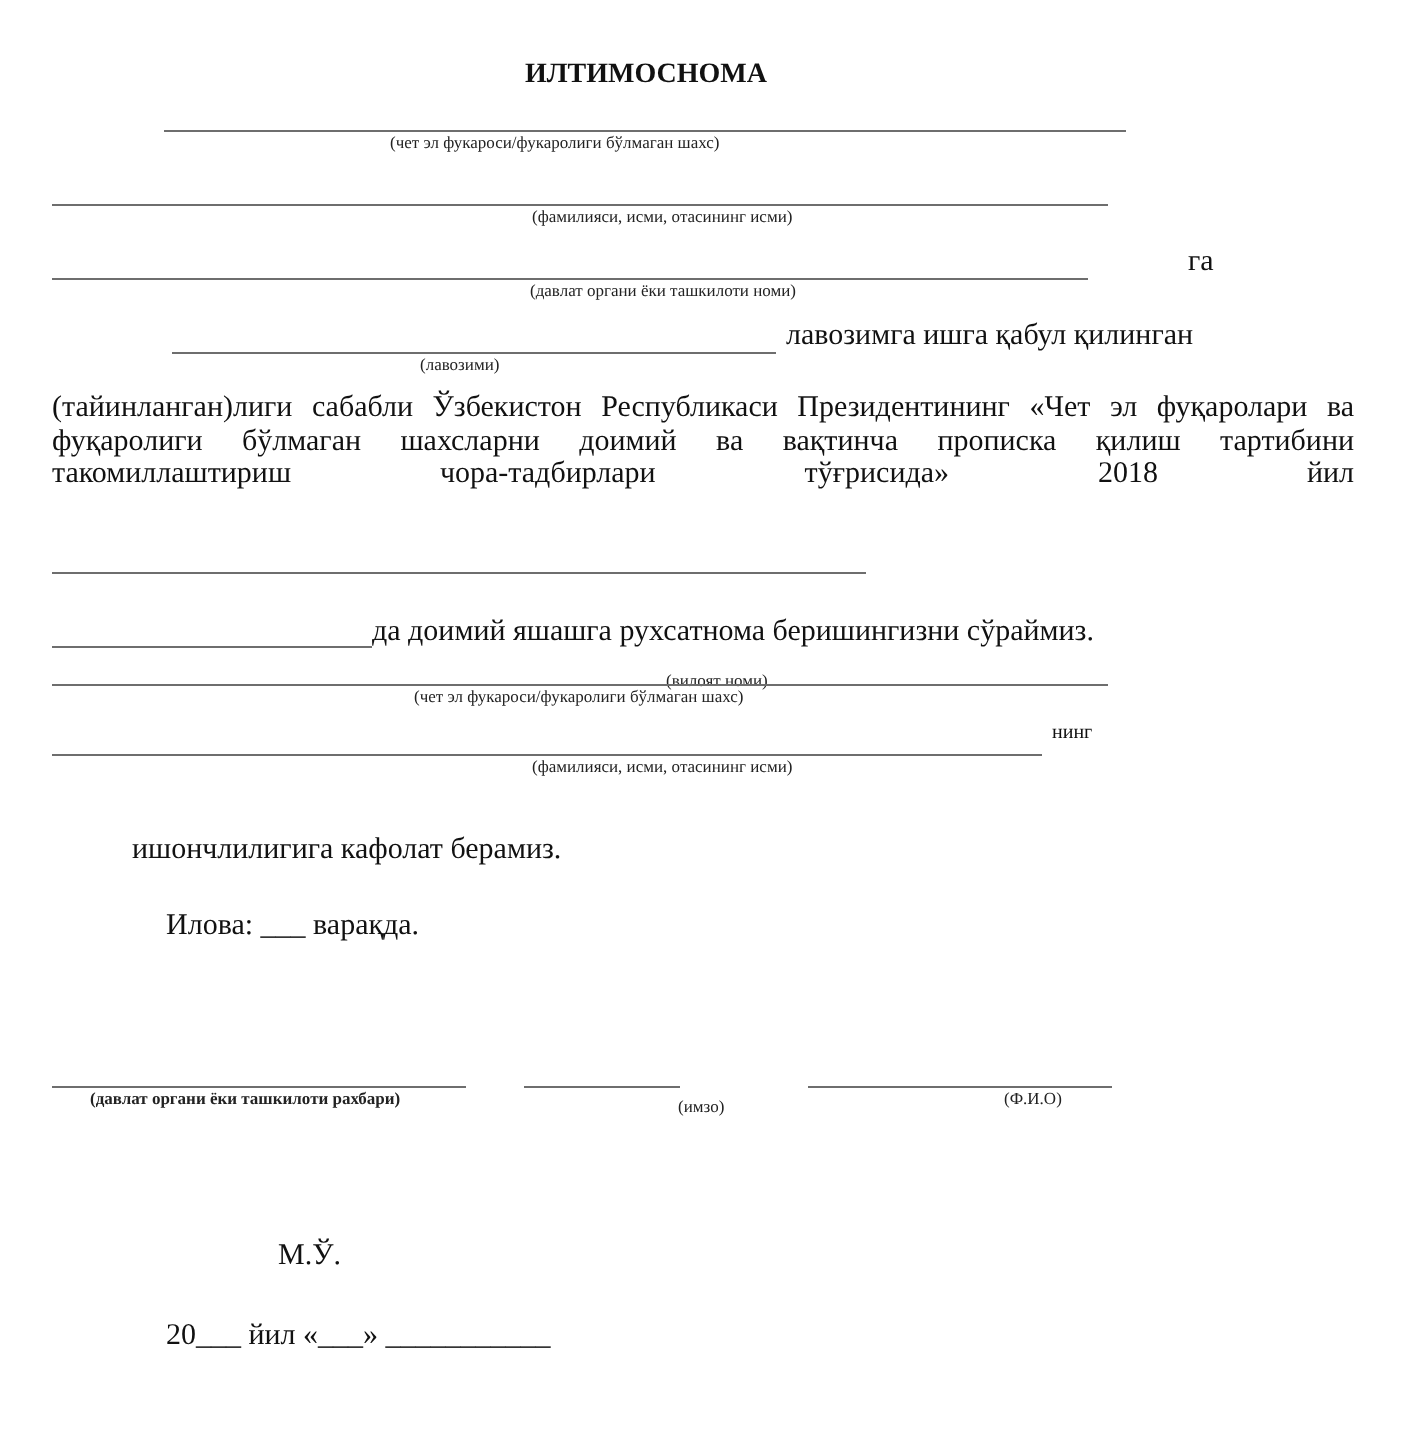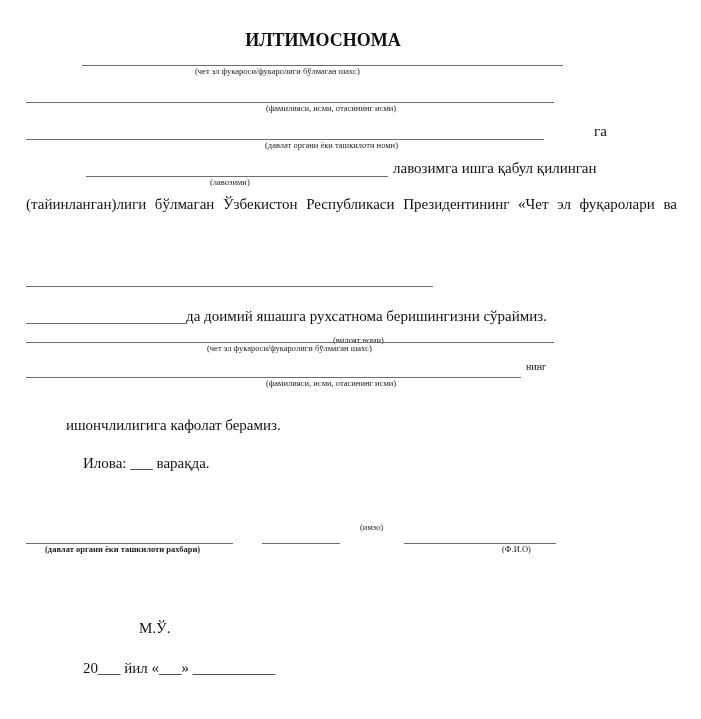--- a/index.html
+++ b/index.html
@@ -4,21 +4,21 @@
   <style>
     html, body { margin: 0; padding: 0; background: #ffffff; }
     body {
       width: 701px; height: 719px; position: relative; overflow: hidden;
       font-family: "Liberation Serif", "DejaVu Serif", serif;
       color: #111111;
     }
     .line { position: absolute; height: 0; border-top: 1px solid #6e6e6e; }
     .cap { position: absolute; font-size: 8.5px; color: #222; white-space: nowrap; }
     .txt { position: absolute; font-size: 15px; white-space: nowrap; }
-    .title { position: absolute; left: 0; width: 646px; top: 30px; text-align: center; font-weight: bold; font-size: 18px; }
+    .title { position: absolute; left: 0; width: 646px; top: 30px; text-align: center; font-weight: bold; font-size: 14px; }
     .para { position: absolute; left: 26px; width: 651px; top: 196px; font-size: 15px; line-height: 16.5px; }
     .para .j { display: block; text-align: justify; text-align-last: justify; }
   </style>
 </head>
 <body>
 
 <div>
   <div class="title">ИЛТИМОСНОМА</div>
 
   <div class="line" style="left:82px; width:481px; top:65px;"></div>
@@ -29,21 +29,23 @@
 
   <div class="line" style="left:26px; width:518px; top:139px;"></div>
   <div class="txt" style="left:546px; top:123px;margin-left:48px;">га</div>
   <div class="cap" style="left:265px; top:140px;">(давлат органи ёки ташкилоти номи)</div>
 
   <div class="line" style="left:86px; width:302px; top:176px;"></div>
   <div class="txt" style="left:393px; top:160px;">лавозимга ишга қабул қилинган</div>
   <div class="cap" style="left:210px; top:177px;">(лавозими)</div>
 
   <div class="para">
-    <span class="j">(тайинланган)лиги бўлмаган Ўзбекистон Республикаси Президентининг «Чет эл фуқаролари ва</span>
+    <span class="j">(тайинланган)лиги сабабли Ўзбекистон Республикаси Президентининг «Чет эл фуқаролари ва</span>
+    <span class="j">фуқаролиги бўлмаган шахсларни доимий ва вақтинча прописка қилиш тартибини</span>
+    <span class="j">такомиллаштириш чора-тадбирлари тўғрисида» 2018 йил</span>
   </div>
 
   <div class="line" style="left:26px; width:407px; top:286px;"></div>
   <div class="cap" style="left:333px; top:287px;margin-top:48px;">(вилоят номи)</div>
 
   <div class="line" style="left:26px; width:160px; top:323px;"></div>
   <div class="txt" style="left:186px; top:308px;">да доимий яшашга рухсатнома беришингизни  сўраймиз.</div>
 
   <div class="line" style="left:26px; width:528px; top:342px;"></div>
   <div class="cap" style="left:207px; top:343px;">(чет эл фукароси/фукаролиги бўлмаган шахс)</div>
@@ -53,21 +55,21 @@
   <div class="cap" style="left:266px; top:378px;">(фамилияси, исми, отасининг исми)</div>
 
   <div class="txt" style="left:26px; top:417px;margin-left:40px;">ишончлилигига кафолат берамиз.</div>
 
   <div class="txt" style="left:83px; top:455px;">Илова: ___ варақда.</div>
 
   <div class="line" style="left:26px; width:207px; top:543px;"></div>
   <div class="cap" style="left:45px; top:544px;font-weight:bold;">(давлат органи ёки ташкилоти рахбари)</div>
 
   <div class="line" style="left:262px; width:78px; top:543px;"></div>
-  <div class="cap" style="left:339px; top:522px;margin-left:21px;">(имзо)</div>
+  <div class="cap" style="left:339px; top:548px;">(имзо)</div>
 
   <div class="line" style="left:404px; width:152px; top:543px;"></div>
   <div class="cap" style="left:502px; top:544px;">(Ф.И.О)</div>
 
   <div class="txt" style="left:139px; top:620px;">М.Ў.</div>
 
   <div class="txt" style="left:83px; top:660px;">20___ йил «___» ___________</div>
 </div>
 
 </body></html>

